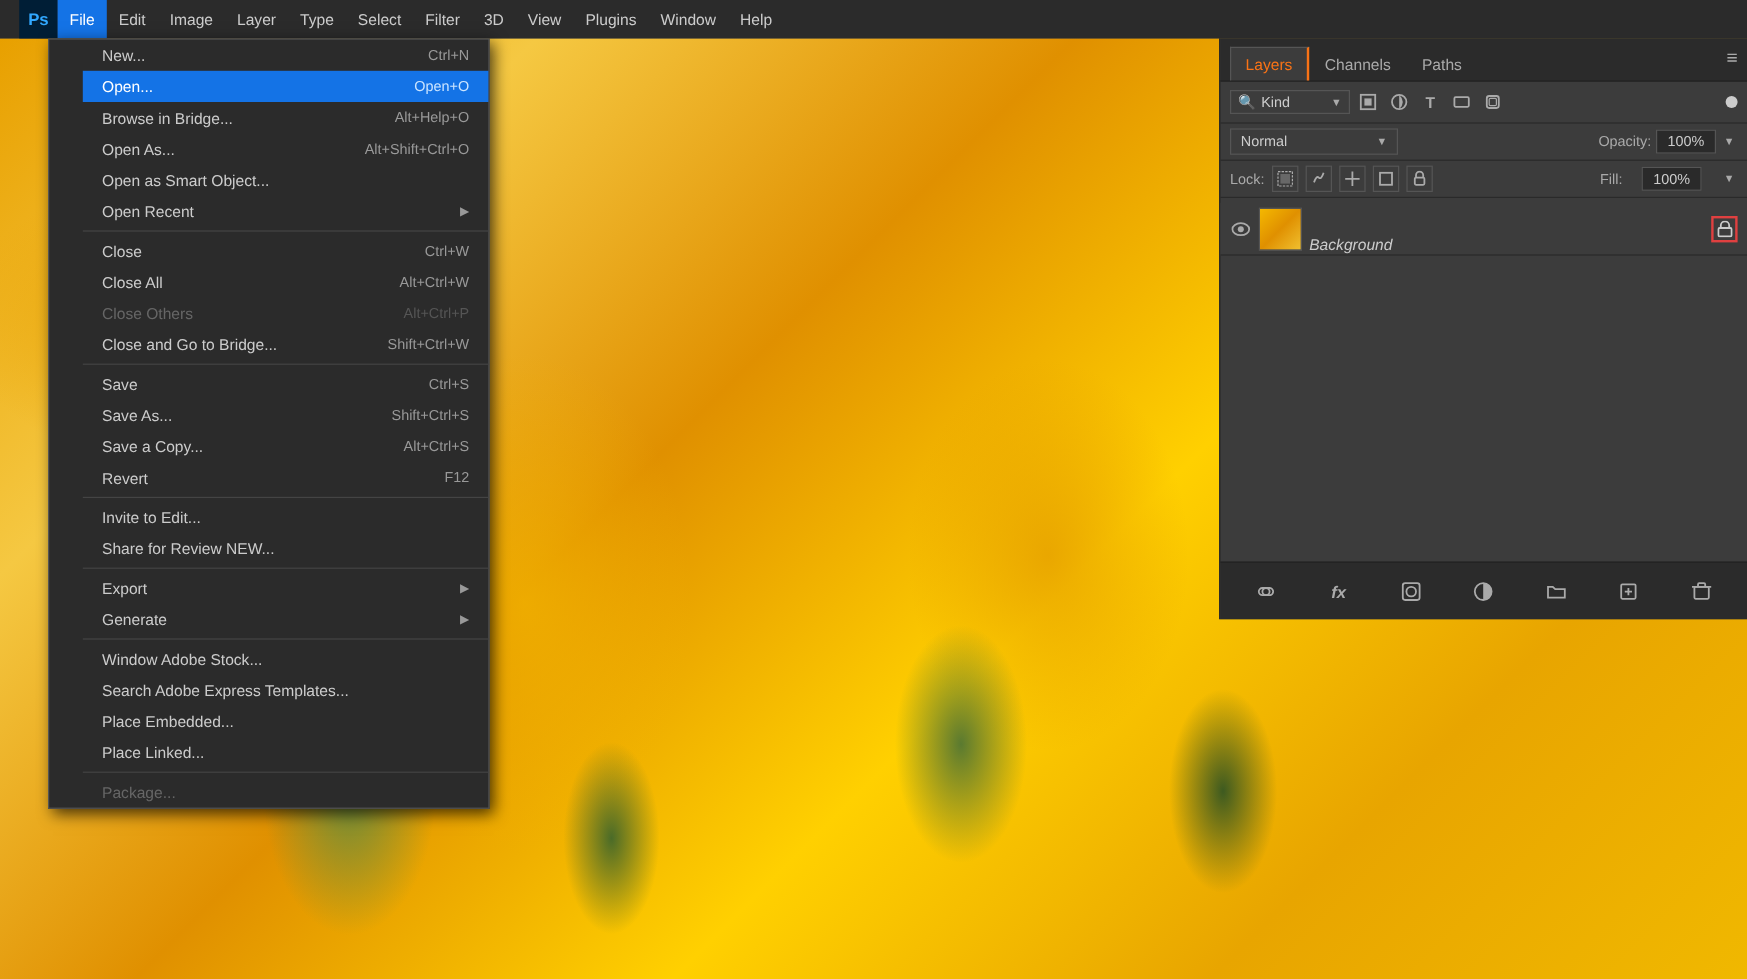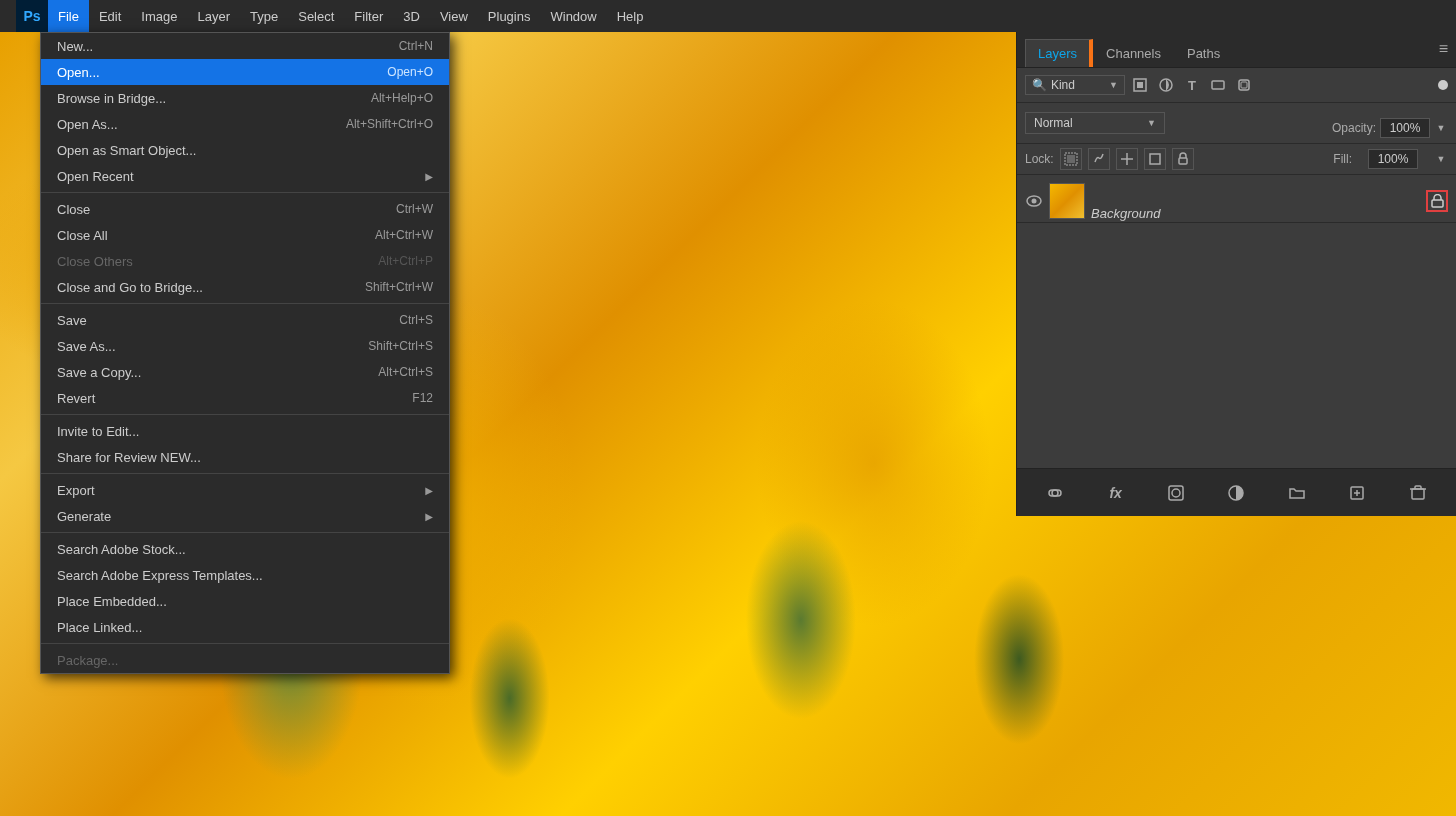--- a/index.html
+++ b/index.html
@@ -74,25 +74,26 @@
         radial-gradient(ellipse 180px 250px at 60% 55%, #e09500aa 0%, transparent 65%),
         radial-gradient(ellipse 250px 200px at 80% 40%, #ffd040cc 0%, transparent 60%),
         radial-gradient(ellipse 300px 200px at 10% 30%, #e8a000cc 0%, transparent 60%);
     }
 
     
     #file-dropdown {
       position: absolute;
       top: 32px;
       left: 40px;
-      width: 410px;
+      width: 368px;
       background: #2b2b2b;
       border: 1px solid #555;
       z-index: 200;
       box-shadow: 4px 4px 12px rgba(0,0,0,0.7);
+      padding-left: 28px;
     }
     .dropdown-item {
       display: flex;
       justify-content: space-between;
       align-items: center;
       padding: 5px 16px 5px 16px;
       color: #ccc;
       cursor: pointer;
       font-size: 13px;
       min-height: 26px;
@@ -151,24 +152,24 @@
       padding: 6px 12px;
       font-size: 13px;
       cursor: pointer;
       color: #aaa;
       border-top: 1px solid transparent;
       border-left: 1px solid transparent;
       border-right: 1px solid transparent;
     }
     .panel-tab.active {
       background: #3c3c3c;
-      color: #0ea5e9;
+      color: #f97316;
       border-top: 1px solid #555;
       border-left: 1px solid #555;
-      border-right: 4px solid #f97316;
+      border-right: 2px solid #f97316;
     }
     .panel-menu-btn {
       position: absolute;
       right: 8px;
       top: 8px;
       color: #aaa;
       cursor: pointer;
       font-size: 16px;
     }
 
@@ -230,21 +231,20 @@
       font-size: 12px;
       cursor: pointer;
       width: 140px;
       gap: 4px;
     }
     .opacity-section {
       display: flex;
       align-items: center;
       gap: 4px;
       margin-left: auto;
-      margin-top: 10px;
     }
     .opacity-label {
       color: #aaa;
       font-size: 12px;
     }
     .opacity-value {
       background: #2a2a2a;
       border: 1px solid #555;
       color: #ccc;
       font-size: 12px;
@@ -501,21 +501,21 @@
     <span class="arrow">▶</span>
   </div>
 
   <div class="dropdown-item">
     <span>Generate</span>
     <span class="arrow">▶</span>
   </div>
   <div class="dropdown-separator"></div>
 
   <div class="dropdown-item">
-    <span>Search Adobe Stock...</span>
+    <span>Window Adobe Stock...</span>
   </div>
 
   <div class="dropdown-item">
     <span>Search Adobe Express Templates...</span>
   </div>
 
   <div class="dropdown-item">
     <span>Place Embedded...</span>
   </div>
 

